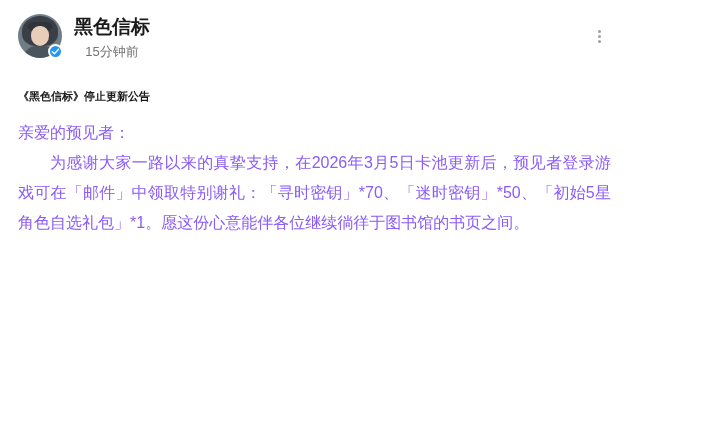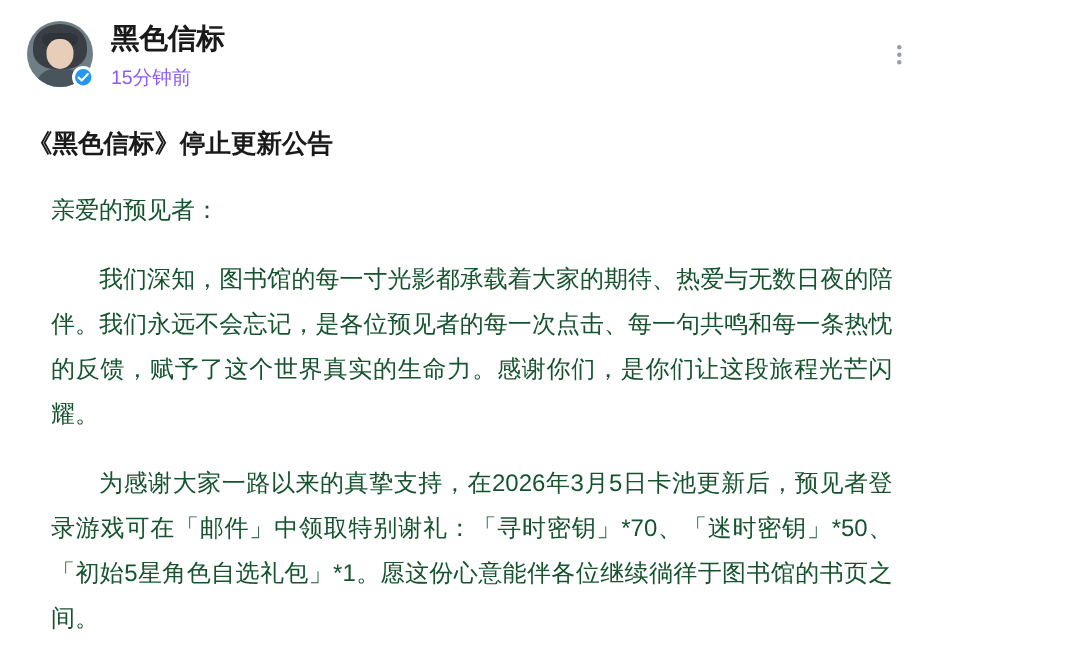--- a/index.html
+++ b/index.html
@@ -96,23 +96,24 @@
     padding-top: 1px;
   }
   .author {
     font-size: 19px;
     font-weight: bold;
     color: #1a1a1a;
     line-height: 24px;
   }
   .time {
     font-size: 13px;
-    color: #8b5cf6;
+    color: #737373;
     line-height: 20px;
     margin-top: 3px;
+    text-align: center;
   }
   .more-btn {
     position: absolute;
     right: 20px;
     top: 26px;
     width: 20px;
     height: 20px;
     display: flex;
     flex-direction: column;
     align-items: center;
@@ -124,31 +125,31 @@
     width: 3px;
     height: 3px;
     border-radius: 50%;
     background: #9aa0a6;
     margin: 1px 0;
   }
   .content {
     padding: 6px 0 0 0;
   }
   .post-title {
-    font-size: 17px;
+    font-size: 11px;
     font-weight: bold;
     color: #1a1a1a;
     line-height: 28px;
     margin: 8px 0 8px 0;
   }
   .para {
     font-size: 16px;
     line-height: 30px;
-    color: #14532d;
-    margin: 16px;
+    color: #8b5cf6;
+    margin: 0;
     text-align: justify;
   }
   .para.indent {
     text-indent: 2em;
   }
   .rail {
     position: absolute;
     right: 2px;
     top: 0;
     width: 4px;
@@ -187,18 +188,17 @@
     <i></i>
       <i></i>
       <i></i>
   </div>
 
   <div class="content">
 
     <div class="post-title">《黑色信标》停止更新公告</div>
 
     <p class="para">亲爱的预见者：</p>
-    <p class="para indent">我们深知，图书馆的每一寸光影都承载着大家的期待、热爱与无数日夜的陪伴。我们永远不会忘记，是各位预见者的每一次点击、每一句共鸣和每一条热忱的反馈，赋予了这个世界真实的生命力。感谢你们，是你们让这段旅程光芒闪耀。</p>
     <p class="para indent">为感谢大家一路以来的真挚支持，在2026年3月5日卡池更新后，预见者登录游戏可在「邮件」中领取特别谢礼：「寻时密钥」*70、「迷时密钥」*50、「初始5星角色自选礼包」*1。愿这份心意能伴各位继续徜徉于图书馆的书页之间。</p>
 
   </div>
 
 </div>
 
 </body></html>

